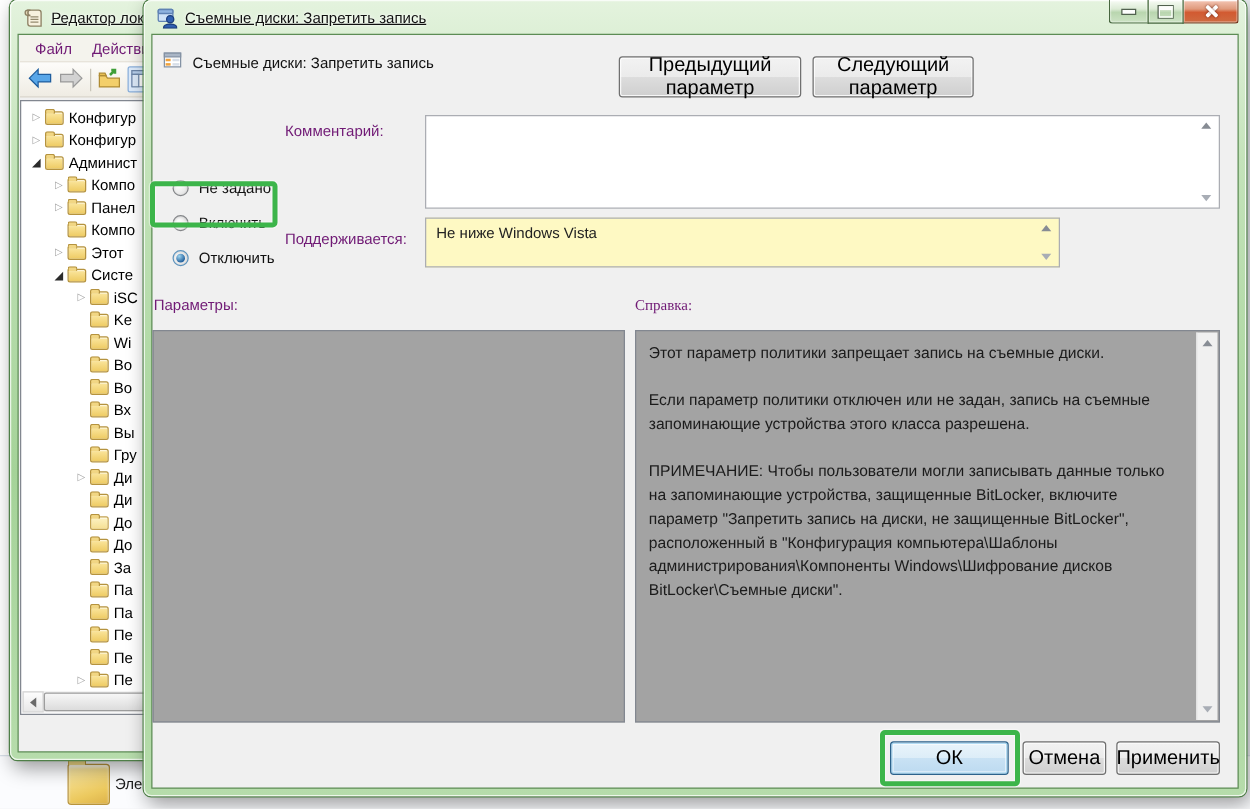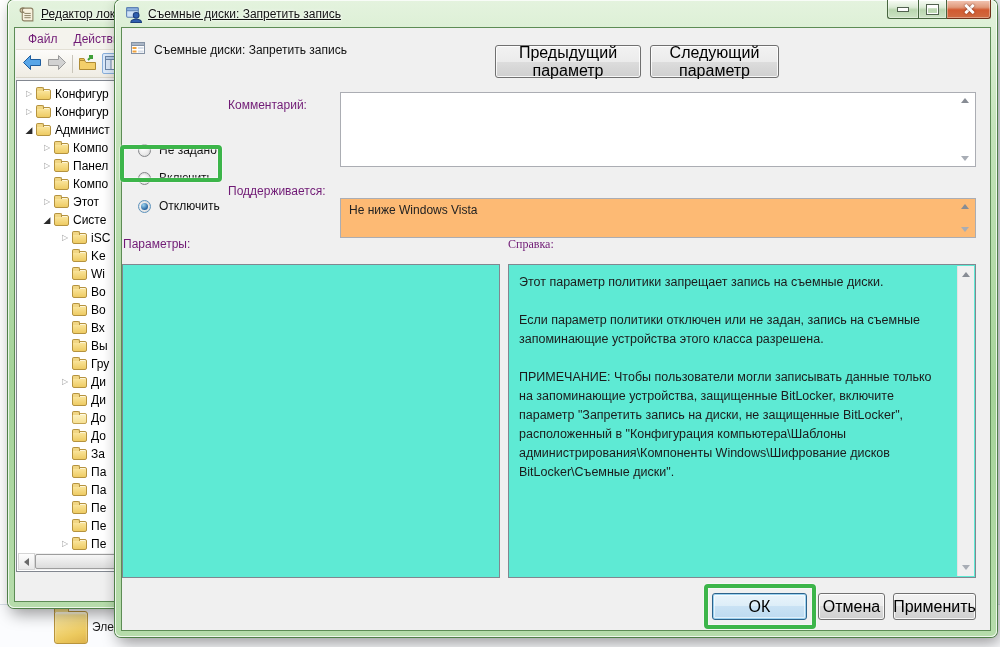--- a/index.html
+++ b/index.html
@@ -92,26 +92,26 @@
   .radio-label { color:#111; }
 
   .field-label { position:absolute; color:#701a75; }
   .lbl-comment { left:106px; top:70px; }
   .lbl-supported { left:106px; top:156px; }
   .lbl-options { left:1px; top:209px; }
   .lbl-help { left:386px; top:209px;font-family:Liberation Serif, serif; }
 
   .textbox { position:absolute; background:#fff; border:1px solid #abadb3; }
   .box-comment { left:218px; top:64px; width:636px; height:75px; }
-  .box-supported { left:218px; top:146px; width:636px; height:40px; background:#fdba74; padding:4px 8px; color:#222;margin-top:24px; }
+  .box-supported { left:218px; top:146px; width:508px; height:40px; background:#fef9c3; padding:4px 8px; color:#222; }
   .sarrow { position:absolute; width:0; height:0; border-left:4px solid transparent; border-right:4px solid transparent; }
   .sarrow.up { border-bottom:5px solid #878c94; top:5px; right:6px; }
   .sarrow.down { border-top:5px solid #a8adb5; bottom:5px; right:6px; }
 
-  .panelbox { position:absolute; background:#5eead4; border:1px solid #828790; }
+  .panelbox { position:absolute; background:#a3a3a3; border:1px solid #828790; }
   .panel-options { left:0; top:236px; width:378px; height:314px; }
   .panel-help { left:386px; top:236px; width:468px; height:314px; }
   .help-text { position:absolute; left:0; top:0; right:19px; bottom:0; padding:8px 8px 8px 10px; overflow:hidden;
     font-size:12.5px; line-height:19px; color:#1b1b1b; }
   .help-text p { margin:0 0 19px 0; }
   .vscroll { position:absolute; top:1px; right:1px; bottom:1px; width:17px; background:#f0f0f0; border-left:1px solid #e4e4e4; }
   .vscroll .sarrow.up { top:6px; right:4px; }
   .vscroll .sarrow.down { bottom:6px; right:4px; }
 
   .hl { position:absolute; border:4px solid #3cb54a; border-radius:4px; pointer-events:none; z-index:6;

